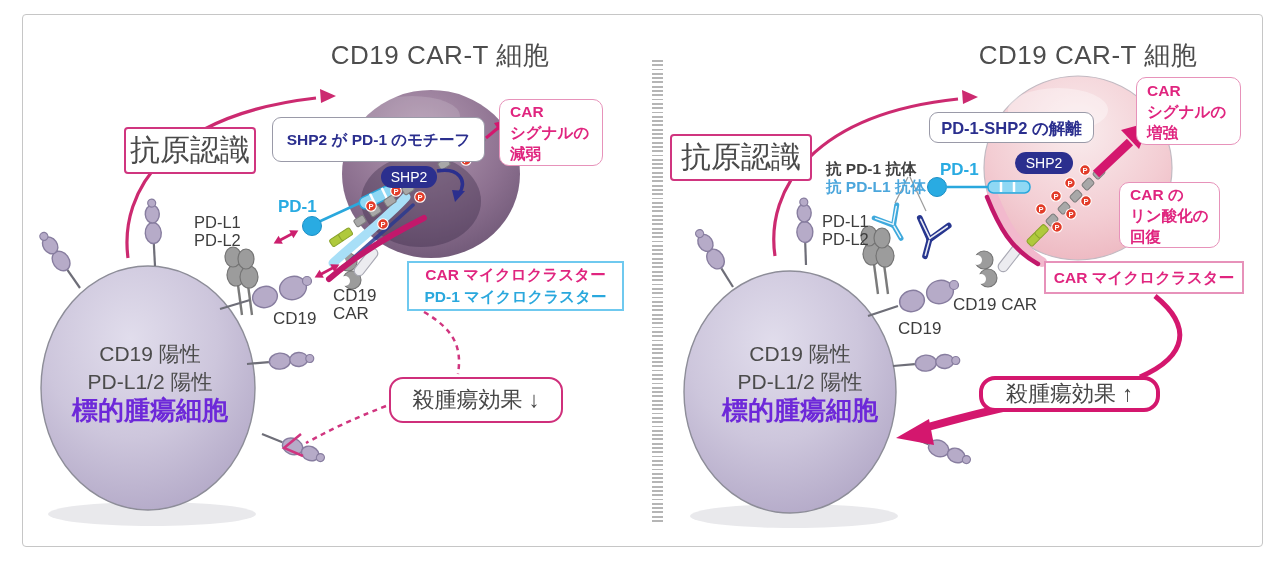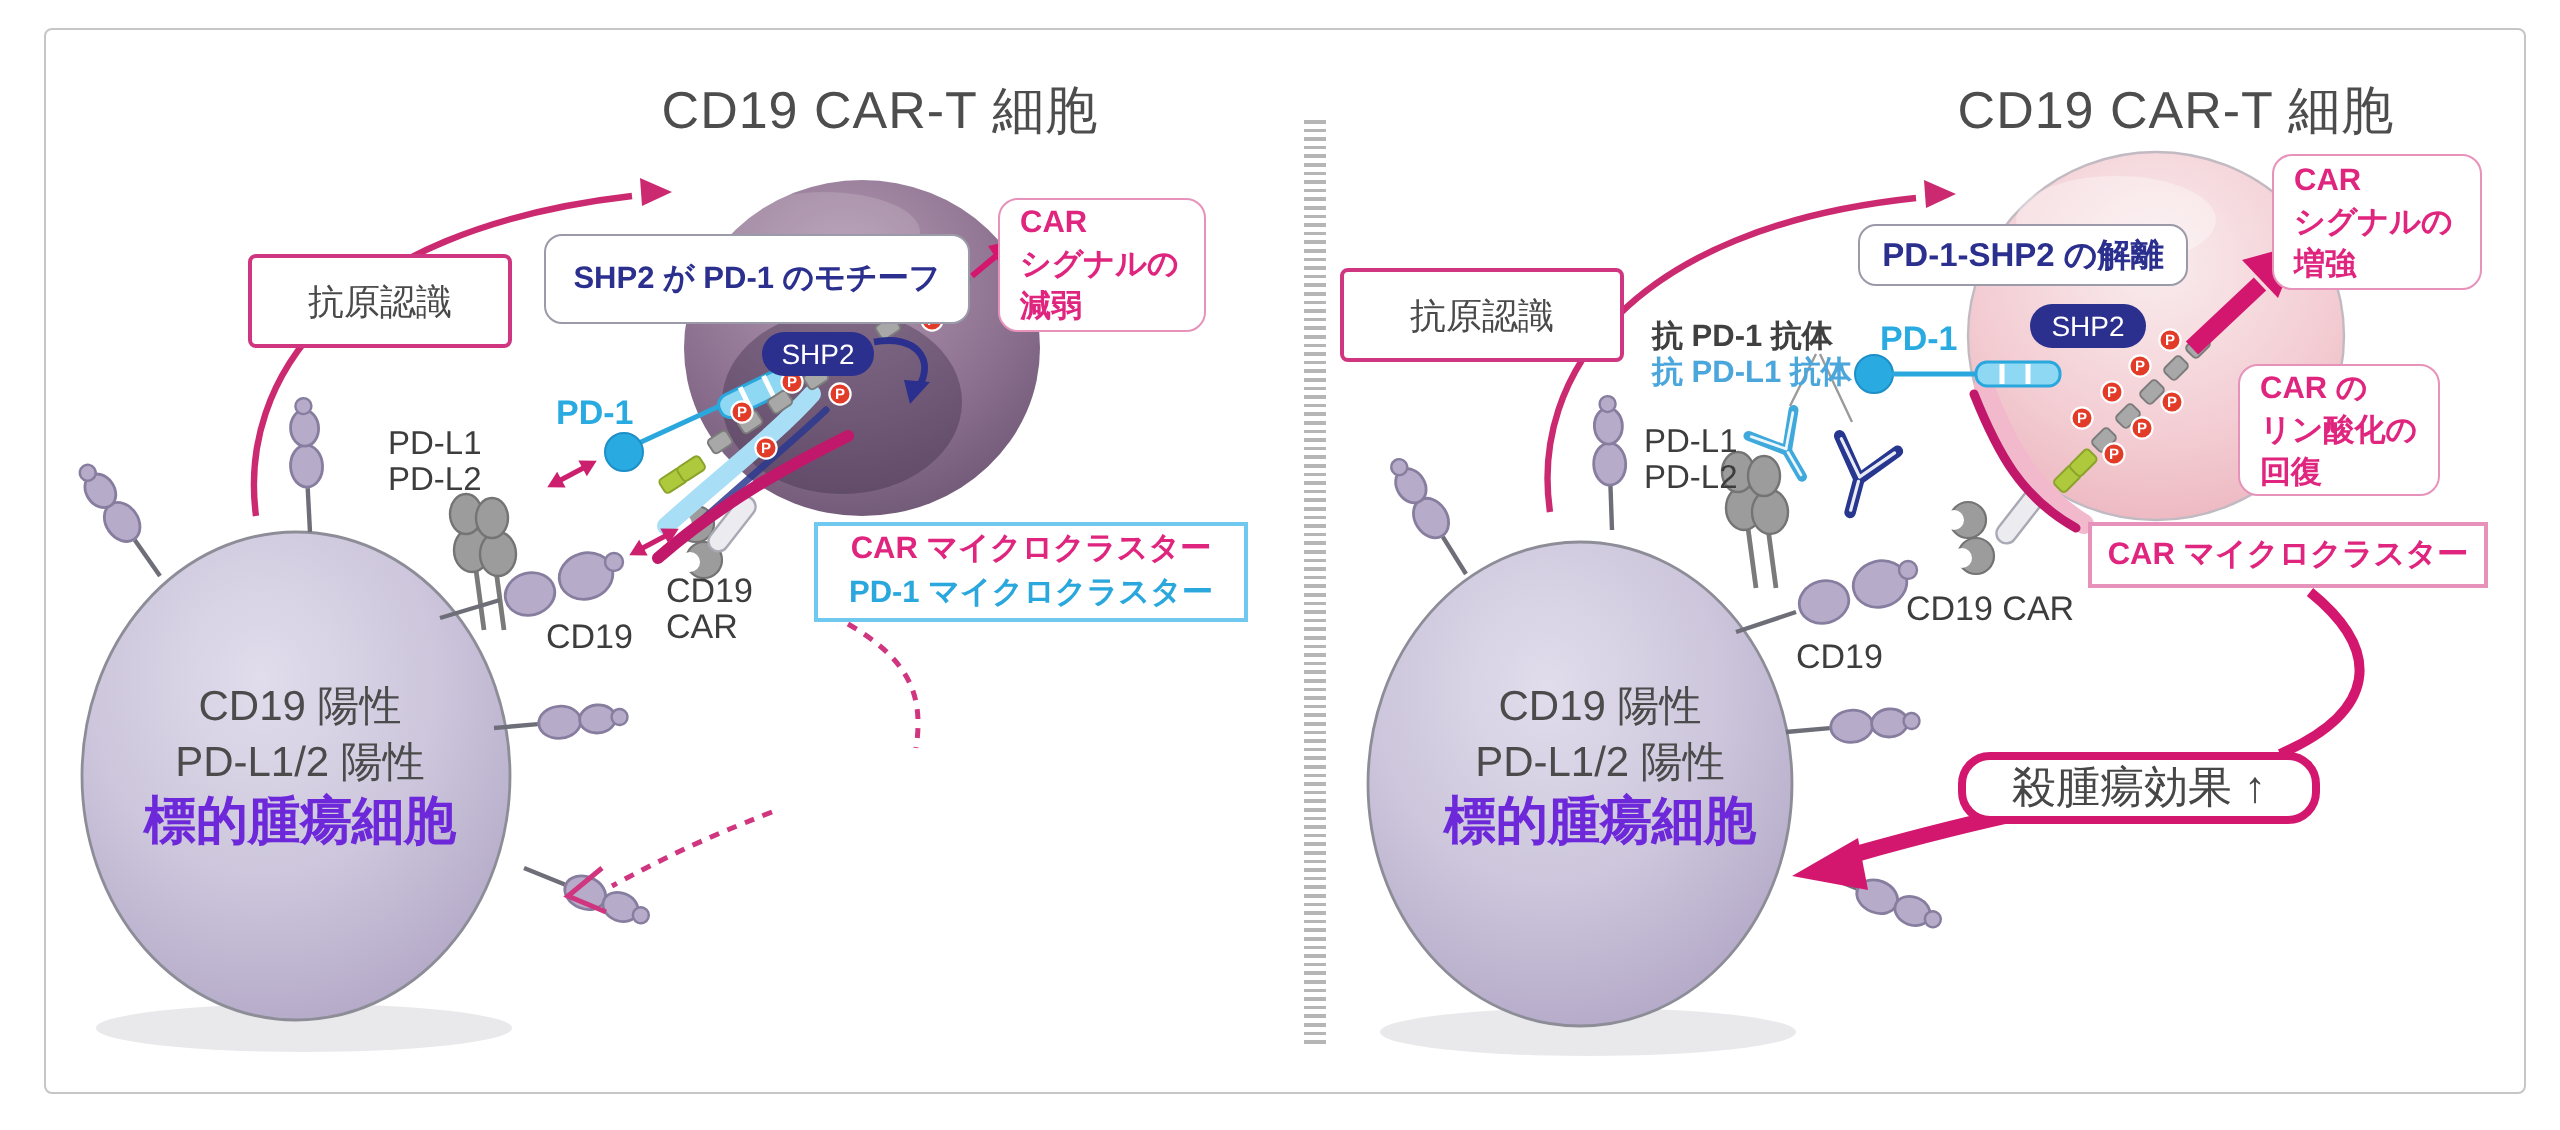--- a/index.html
+++ b/index.html
@@ -7,21 +7,21 @@
          font-family:"Liberation Sans","DejaVu Sans",sans-serif;}
   .abs{position:absolute;box-sizing:border-box;}
   #frame{left:22px;top:14px;width:1241px;height:533px;border:1.5px solid #c6c6c6;border-radius:4px;}
   #divider{left:652px;top:60px;width:11px;height:462px;
     background:repeating-linear-gradient(to bottom,#b5b5b5 0 1.8px,transparent 1.8px 4.3px);}
   svg{position:absolute;left:0;top:0;}
   .title{font-size:26px;color:#4d4d4d;text-align:center;letter-spacing:.5px;}
   .box{background:#fff;display:flex;flex-direction:column;align-items:center;justify-content:center;
        text-align:center;font-weight:bold;}
   .antigen{border:2.5px solid #d0357f;border-radius:4px;font-weight:normal;
-           font-size:18px;color:#4a4a4a;}
+           font-size:30px;color:#4a4a4a;}
   .navybox{border:1.6px solid #9a9aa8;border-radius:9px;color:#2b2f8e;font-size:15.5px;line-height:20px;}
   .pinkbox{border:1.6px solid #e792ba;border-radius:10px;color:#e0257f;font-size:15.5px;line-height:21px;
            align-items:flex-start;text-align:left;padding-left:10px;}
   .mcbox{border-radius:0;font-size:15.5px;line-height:22px;}
   .effect{font-weight:normal;font-size:22px;color:#474747;}
   .pill{background:#2b2f8e;border-radius:11px;color:#fff;font-size:14px;font-weight:normal;
         display:flex;align-items:center;justify-content:center;}
   .lbl{font-size:16.5px;line-height:17.5px;color:#3d3d3d;}
   .pd1{color:#29abe2;font-weight:bold;font-size:17px;}
   .tumortext{text-align:center;font-size:21px;line-height:28px;color:#4b4b4b;}
@@ -313,20 +313,21 @@
   <div class="abs lbl" style="left:273px;top:310px;font-size:17px;">CD19</div>
   <div class="abs lbl" style="left:333px;top:287px;font-size:17px;line-height:18px;">
     <div>CD19</div>
     <div>CAR</div>
   </div>
   <div class="abs tumortext" style="left:40px;top:340px;width:220px;">
     <div>CD19 陽性</div>
     <div>PD-L1/2 陽性</div>
     <div class="b3">標的腫瘍細胞</div>
   </div>
+  <div class="abs box effect" style="left:389px;top:377px;width:174px;height:46px;border:2.5px solid #cf2f7b;border-radius:14px;">殺腫瘍効果 ↓</div>
 
   <div class="abs title" style="left:968px;top:38px;width:240px;">CD19 CAR-T 細胞</div>
   <div class="abs box antigen" style="left:670px;top:134px;width:142px;height:47px;">抗原認識</div>
   <div class="abs box navybox" style="left:929px;top:112px;width:165px;height:31px;font-size:16.5px;">PD-1-SHP2 の解離</div>
   <div class="abs" style="left:826px;top:142px;">
     <div class="abnavy">抗 PD-1 抗体</div>
     <div class="ablblue">抗 PD-L1 抗体</div>
   </div>
   <div class="abs pd1" style="left:940px;top:160px;">PD-1</div>
   <div class="abs box pinkbox" style="left:1136px;top:77px;width:105px;height:68px;">

